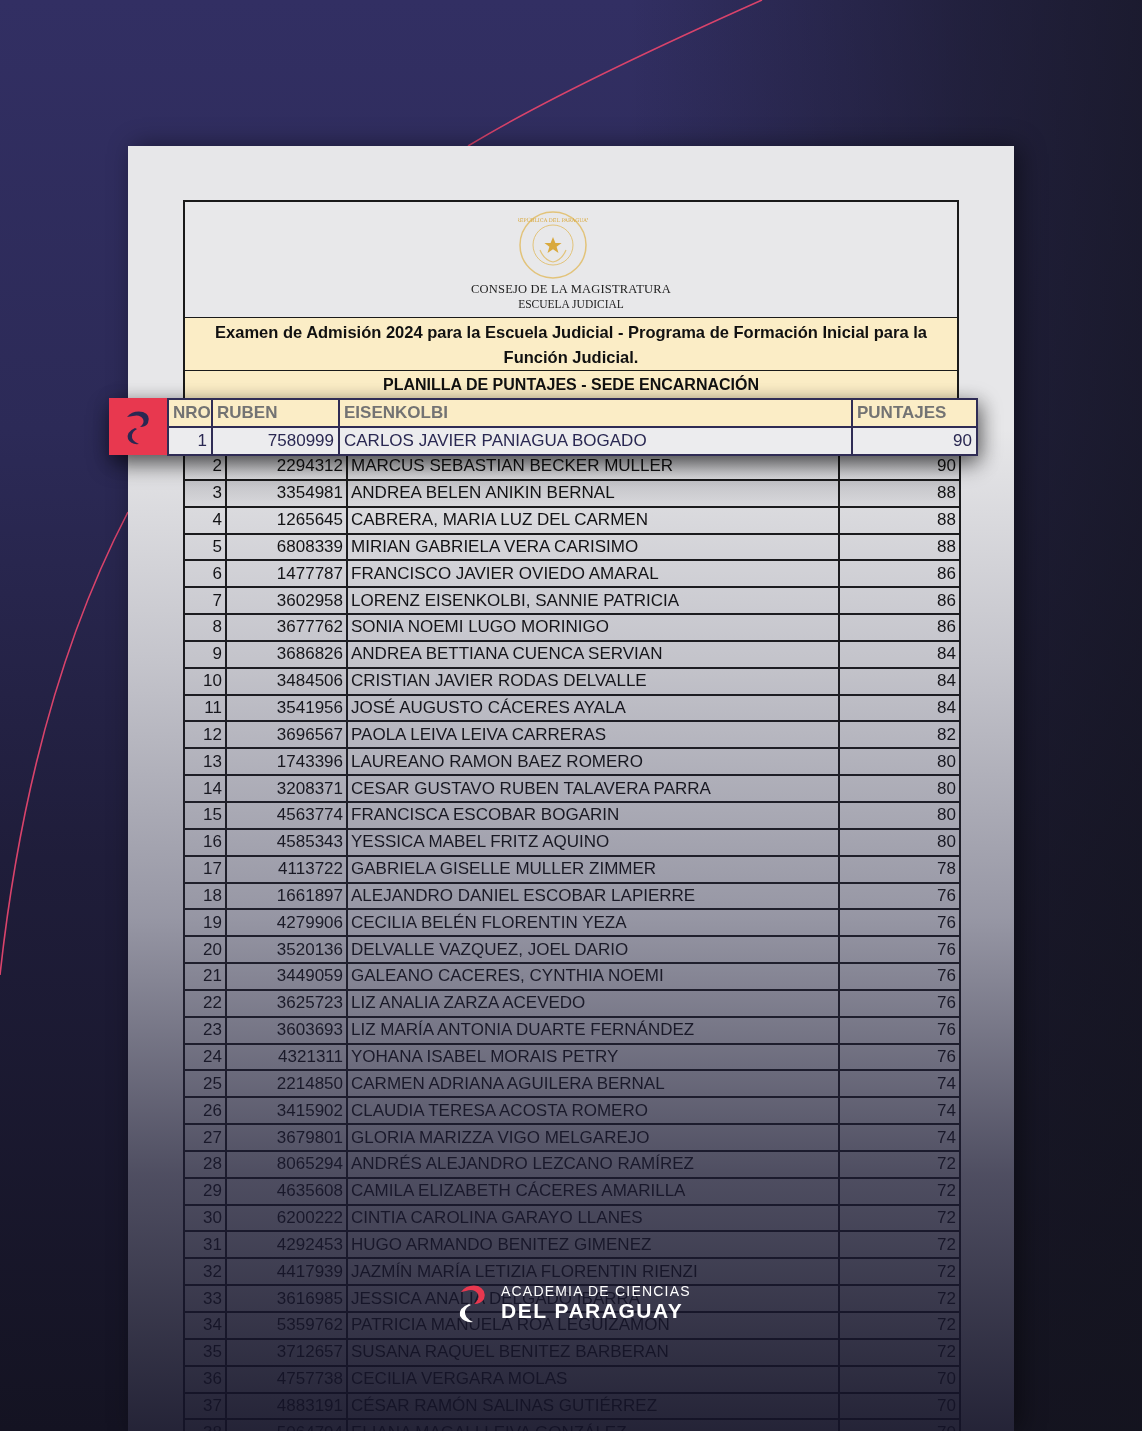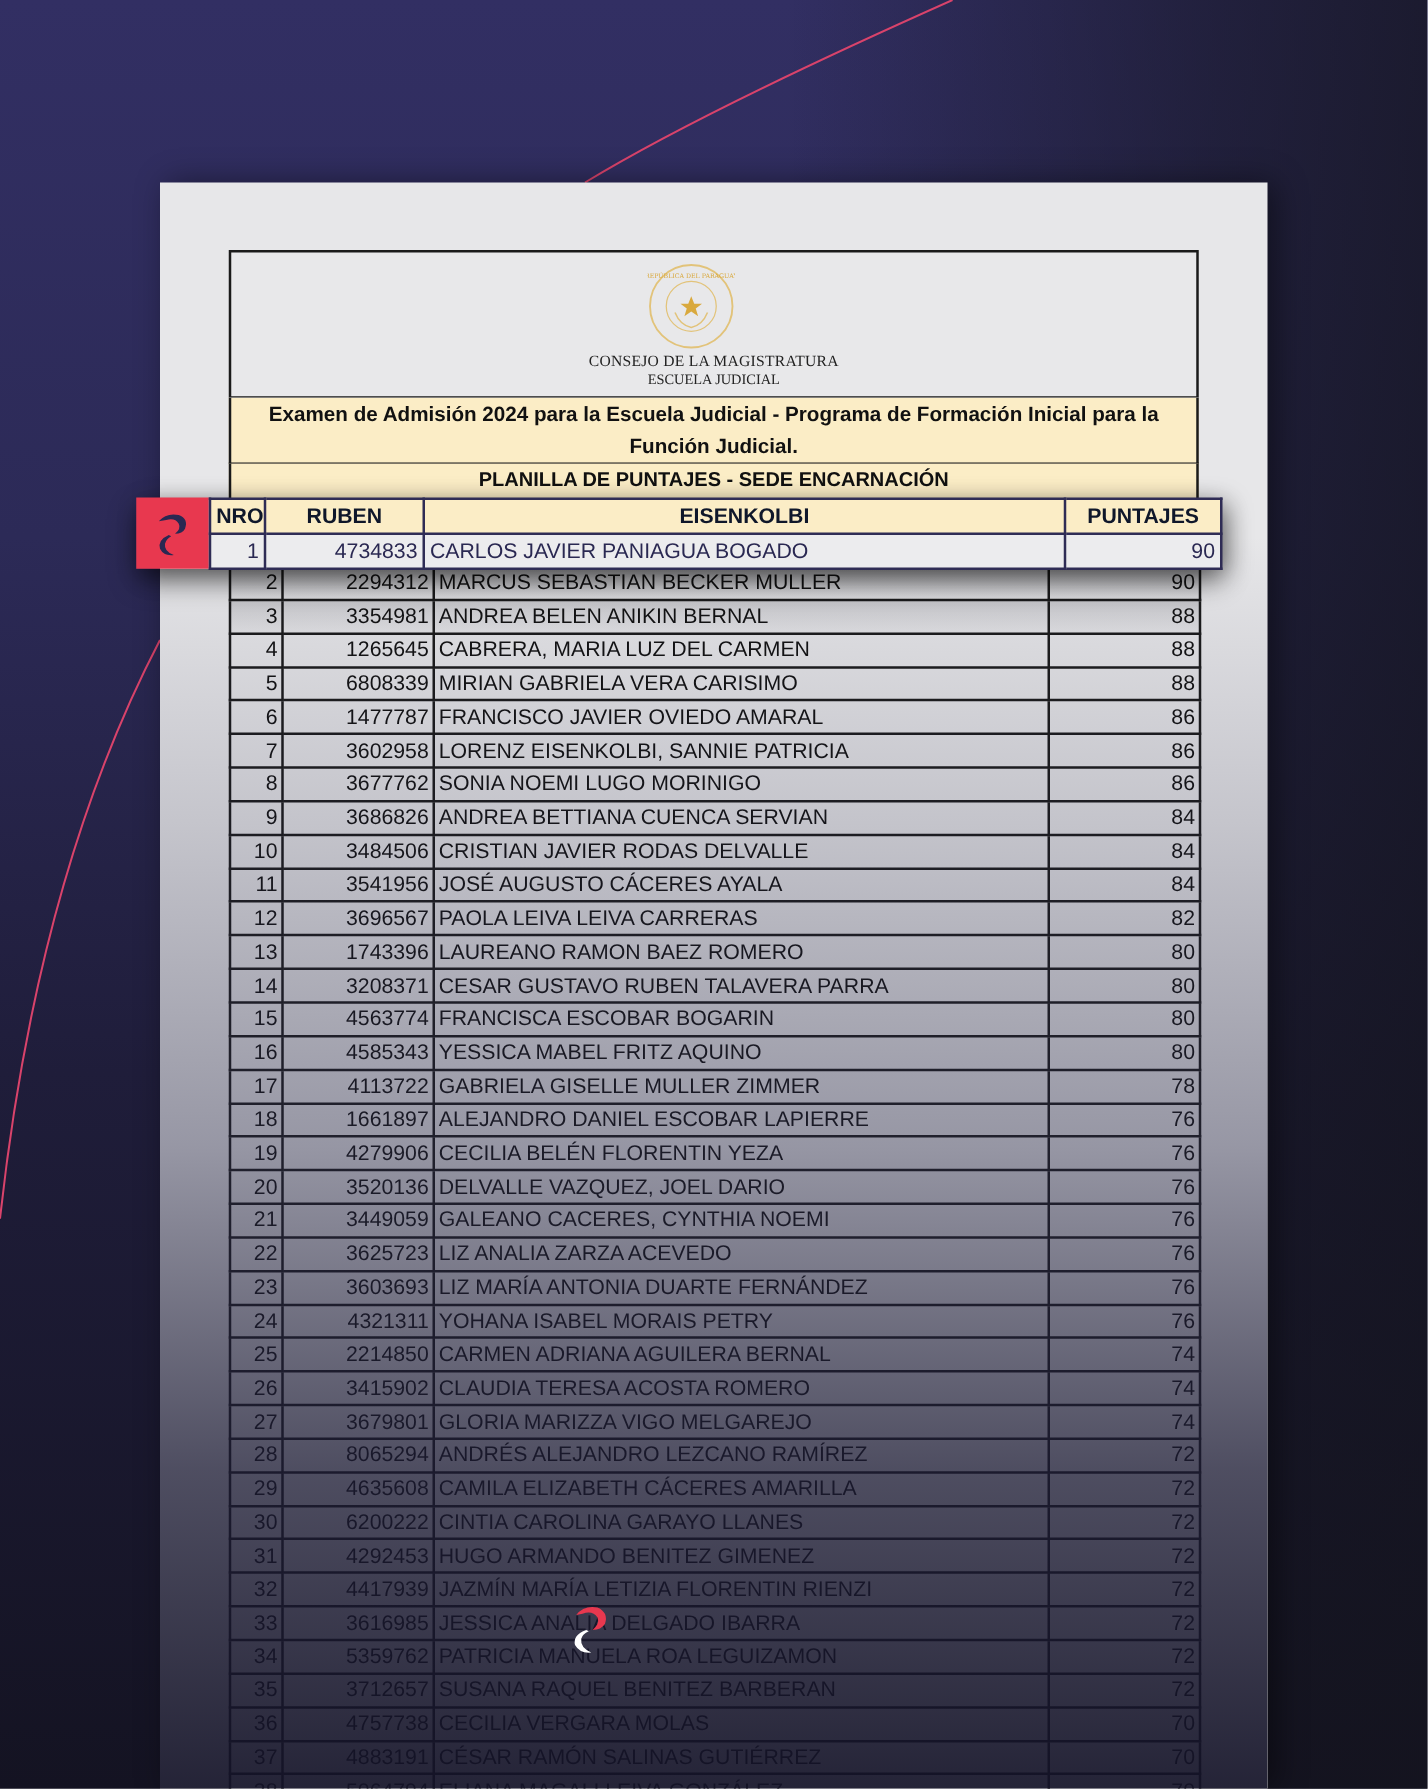--- a/index.html
+++ b/index.html
@@ -74,21 +74,21 @@
     .hl-badge {
       position: absolute; left: 0; top: 0; width: 58px; height: 57px; background: #e8384f;
       display: flex; align-items: center; justify-content: center;
     }
     .hl-table {
       position: absolute; left: 58px; top: 0; width: 809px; border-collapse: collapse; table-layout: fixed;
     }
     .hl-table td, .hl-table th {
       border: 2px solid #2f2c55; padding: 0 4px; font-size: 17px; color: #2a2852; white-space: nowrap;
     }
-    .hl-table th { background: #fbedc6; height: 28px; font-weight: bold; text-align: center; color: #0f172a; }
+    .hl-table th { background: #fbedc6; height: 28px; font-weight: bold; text-align: left; color: #737373; }
     .hl-table td { background: #ececee; height: 28px; }
     .hl-table td.r { text-align: right; }
 
     .academia {
       position: absolute; left: 453px; top: 1283px; z-index: 12;
       display: flex; align-items: center; gap: 10px; color: #fff;
     }
     .academia .mark { width: 38px; height: 40px; }
     .academia .t1 { font-size: 14px; letter-spacing: 1.2px; line-height: 16px; }
     .academia .t2 { font-size: 21px; letter-spacing: 1.5px; line-height: 24px; font-weight: bold; }
@@ -371,26 +371,30 @@
     </colgroup>
     <tbody>
         <tr>
       <th>NRO</th>
       <th>RUBEN</th>
       <th>EISENKOLBI</th>
       <th>PUNTAJES</th>
     </tr>
     <tr>
       <td class="r">1</td>
-      <td class="r">4734833</td>
+      <td class="r">7580999</td>
       <td>CARLOS JAVIER  PANIAGUA BOGADO</td>
       <td class="r">90</td>
     </tr>
   </tbody>
     </table>
 </div>
 
 <div class="academia">
   <svg class="mark" viewBox="0 0 38 40">
     <path d="M8 9 Q 14 1 25 3 Q 34 7 31 16 Q 28 21 21 21 Q 27 16 25 11 Q 21 5 13 8 Z" fill="#e8384f"></path>
     <path d="M16 21 Q 5 25 7 33 Q 11 40 20 39 Q 11 35 12 28 Q 13 24 18 22 Z" fill="#ffffff"></path>
   </svg>
+  <div>
+    <div class="t1">ACADEMIA DE CIENCIAS</div>
+    <div class="t2">DEL PARAGUAY</div>
+  </div>
 </div>
 
 </body></html>

